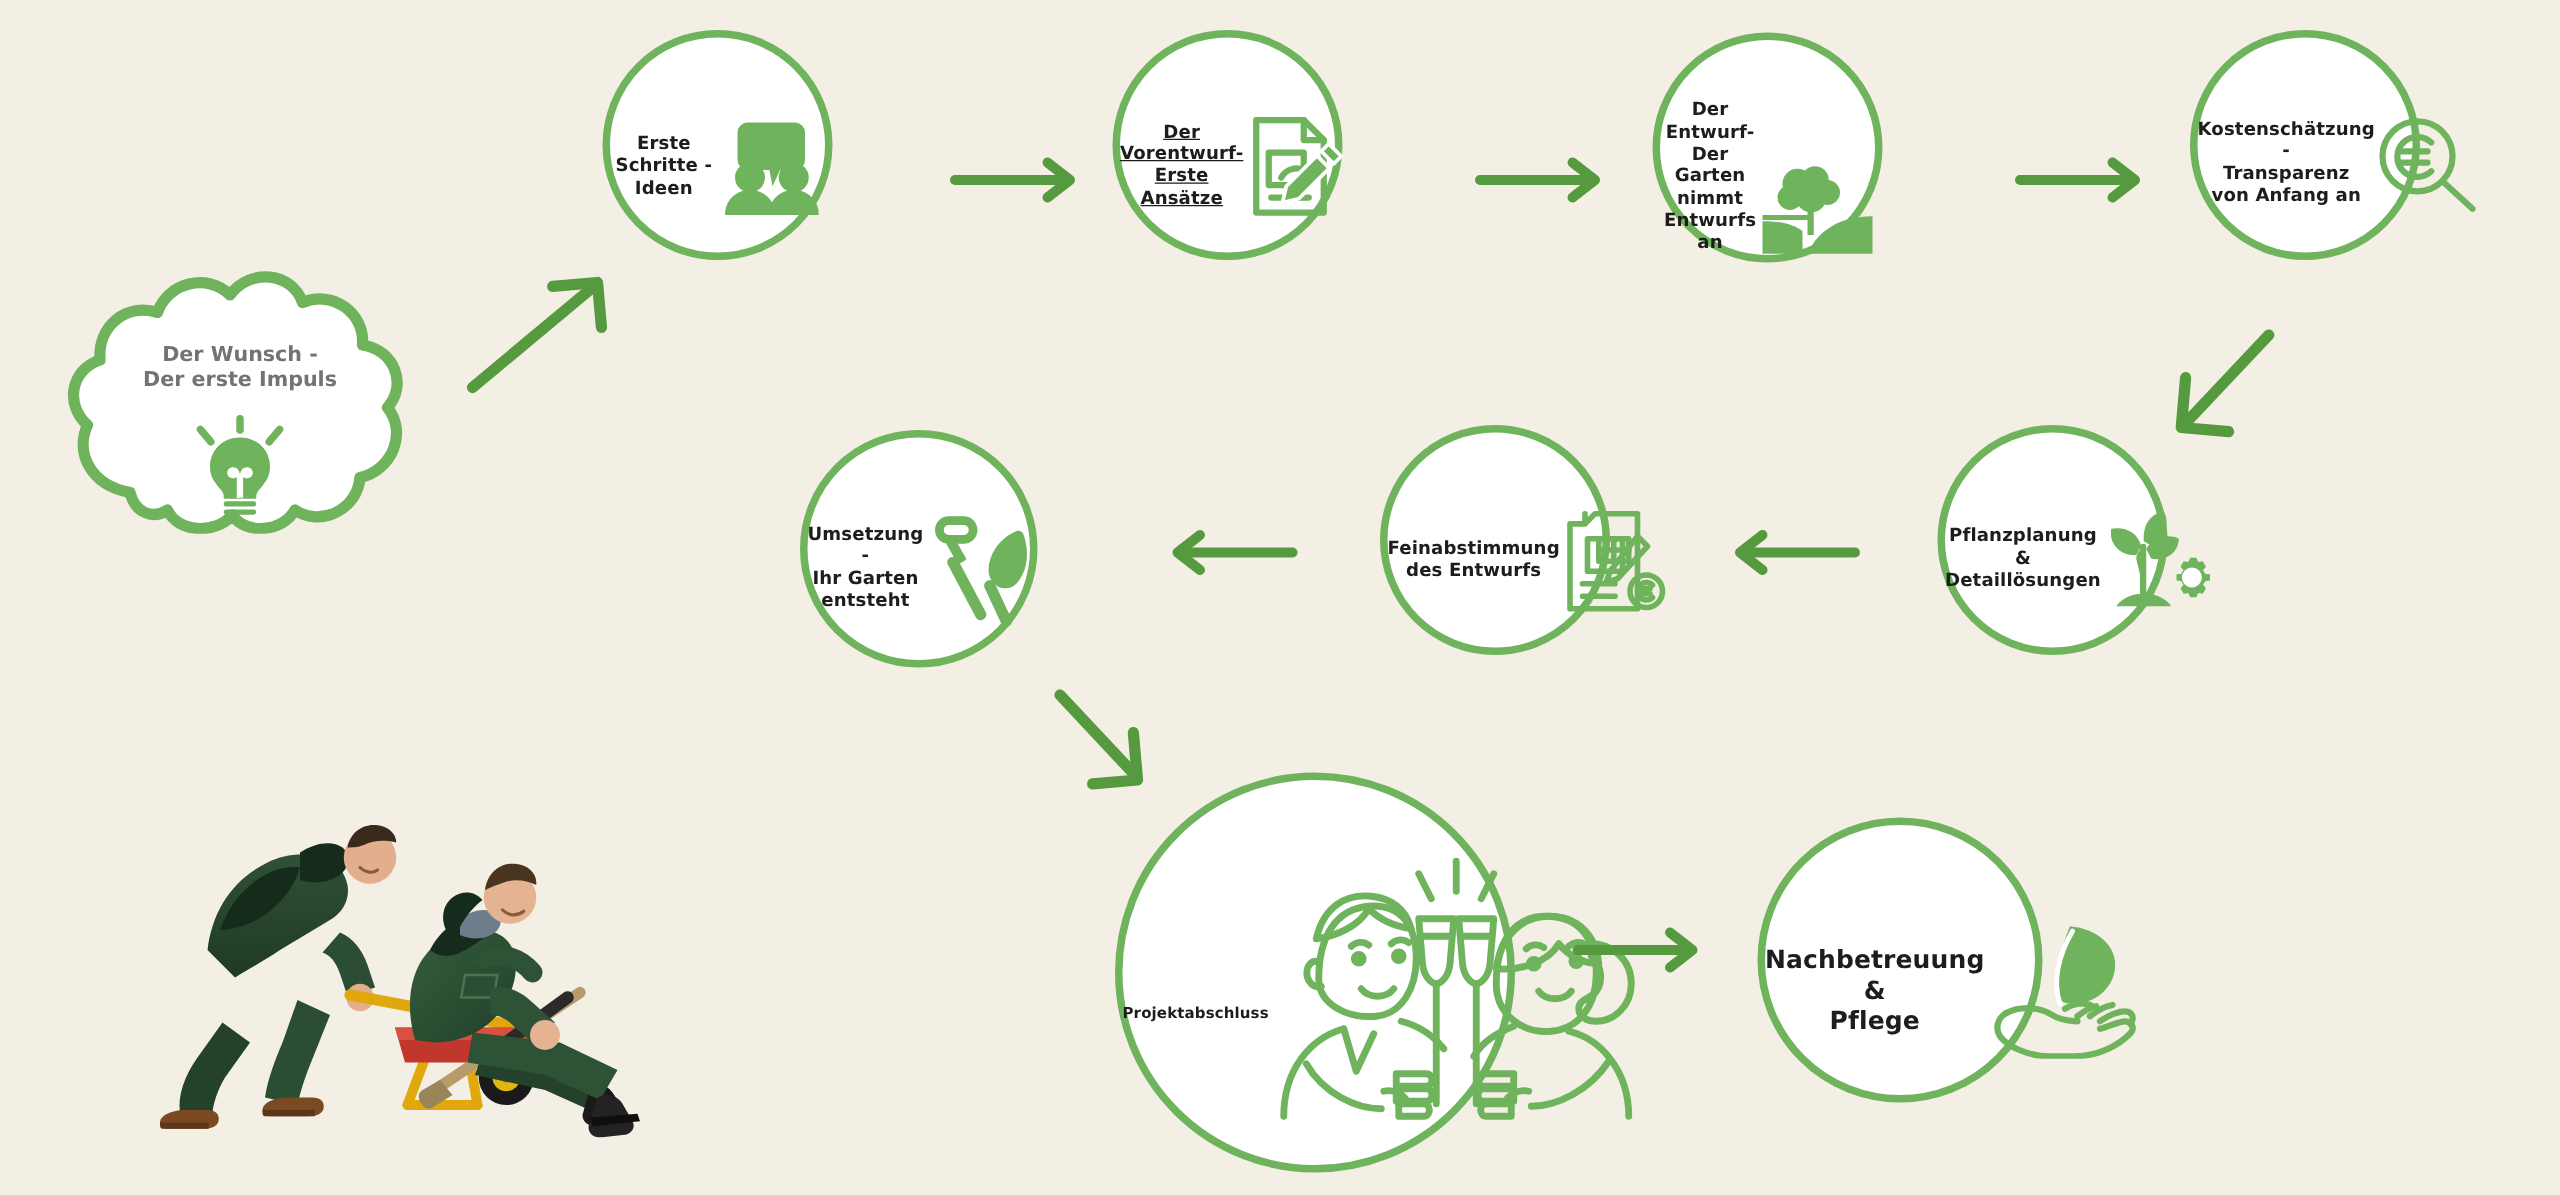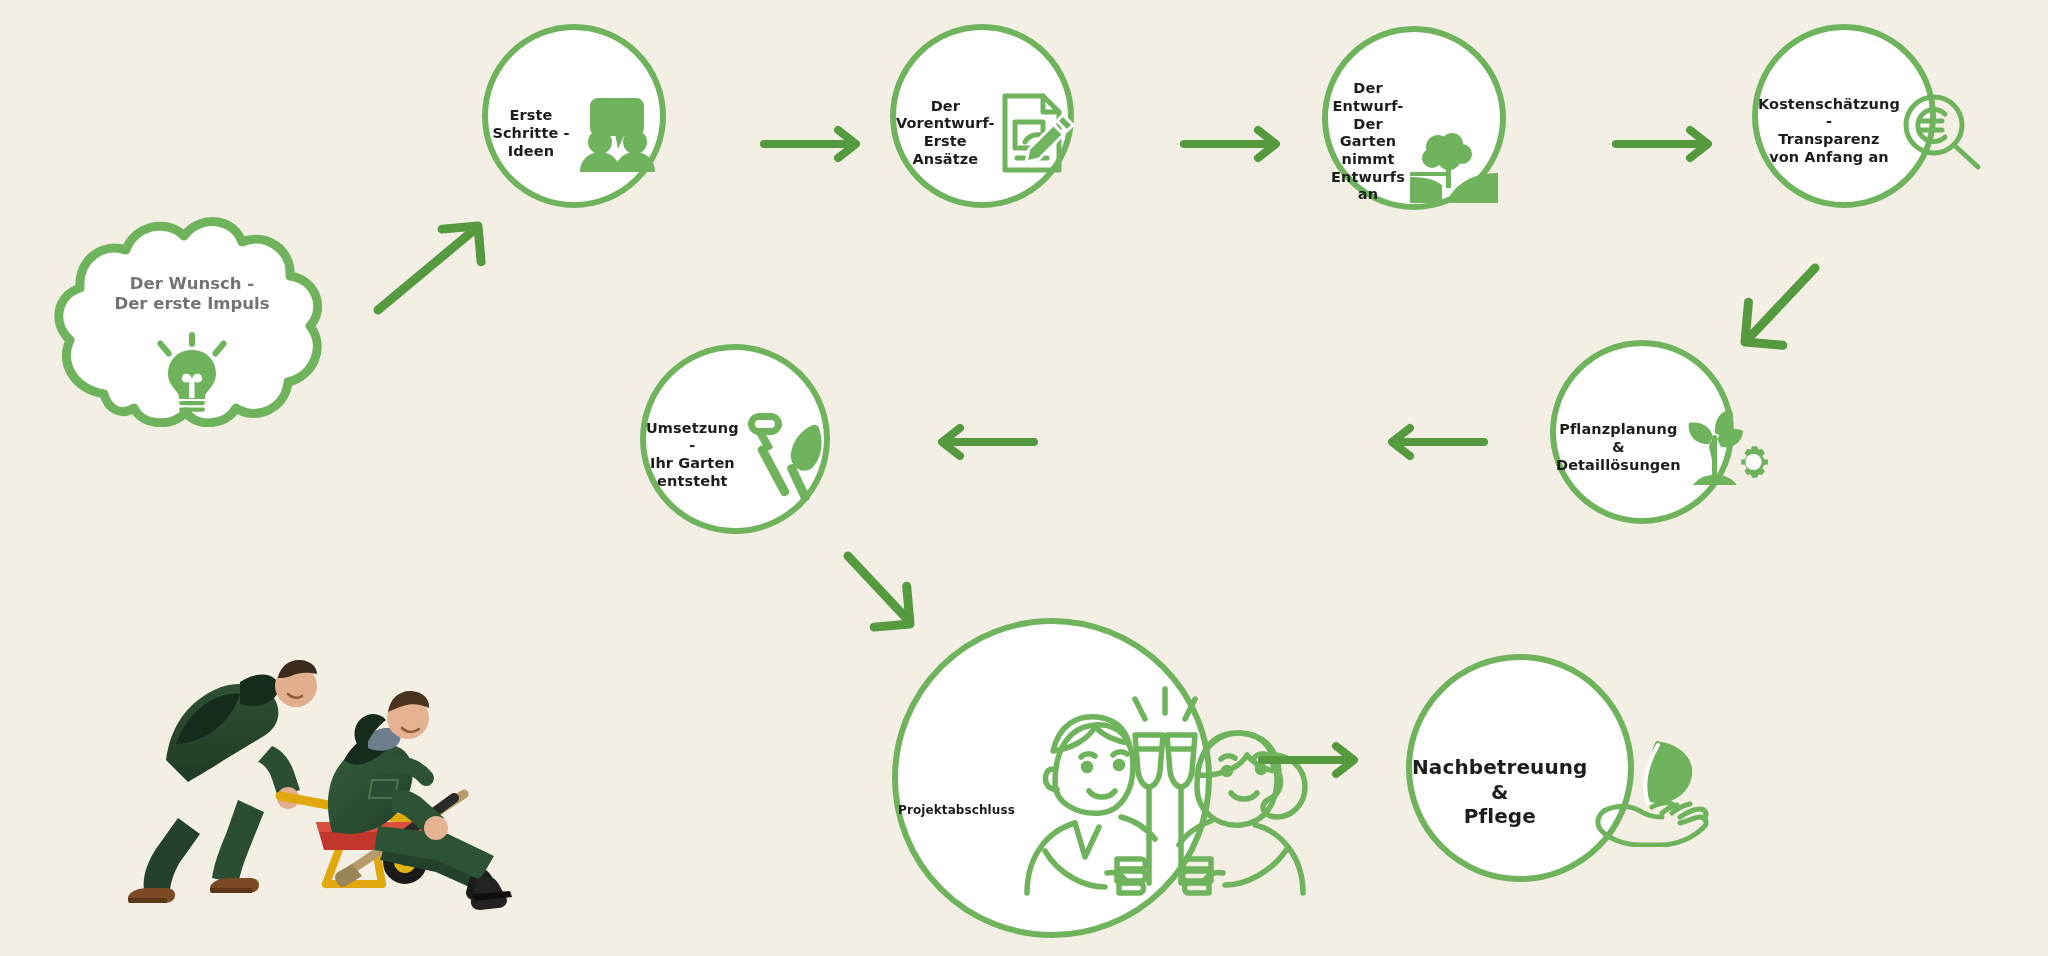--- a/index.html
+++ b/index.html
@@ -120,21 +120,21 @@
   <div class="arrow" style="left:760px;top:126px;">
     <svg width="110" height="36" viewBox="0 0 110 36">
       <g stroke="#559a3f" stroke-width="8" stroke-linecap="round" stroke-linejoin="round" fill="none">
         <line x1="4" y1="18" x2="92" y2="18"></line>
         <polyline points="78,4 96,18 78,32"></polyline>
       </g>
     </svg>
   </div>
 
   <div class="circle node" style="left:890px;top:24px;width:184px;height:184px;padding-top:34px;">
-    <div class="label" style="font-size:14.5px;">
+    <div class="label" style="font-size:14.5px;text-decoration:underline;">
       <div>Der Vorentwurf-</div>
       <div>Erste Ansätze</div>
     </div>
     <div class="icon-wrap">
       <svg width="82" height="82" viewBox="0 0 82 82">
         <g fill="none" stroke="#6fb35c" stroke-width="5" stroke-linejoin="round" stroke-linecap="round">
           <path d="M10 4h38l16 16v58H10z"></path>
           <path d="M48 4v16h16"></path>
           <rect x="20" y="30" width="28" height="26"></rect>
           <path d="M22 66h30"></path>
@@ -245,20 +245,42 @@
 
   <div class="arrow" style="left:1380px;top:424px;">
     <svg width="110" height="36" viewBox="0 0 110 36">
       <g stroke="#559a3f" stroke-width="8" stroke-linecap="round" stroke-linejoin="round" fill="none">
         <line x1="16" y1="18" x2="104" y2="18"></line>
         <polyline points="30,4 12,18 30,32"></polyline>
       </g>
     </svg>
   </div>
 
+  <div class="circle node" style="left:1104px;top:340px;width:184px;height:184px;padding-top:34px;">
+    <div class="label" style="font-size:14.5px;">
+      <div>Feinabstimmung</div>
+      <div>des Entwurfs</div>
+    </div>
+    <div class="icon-wrap">
+      <svg width="88" height="84" viewBox="0 0 88 84">
+        <g fill="none" stroke="#6fb35c" stroke-width="4.5" stroke-linejoin="round" stroke-linecap="round">
+          <path d="M8 12h12l8-8h34v76H8z"></path>
+          <path d="M20 4v8h-8"></path>
+          <rect x="22" y="24" width="28" height="26"></rect>
+          <rect x="31" y="24" width="24" height="18"></rect>
+          <path d="M43 24v18M31 33h24"></path>
+          <path d="M18 60h26M18 70h26"></path>
+          <path d="M62 22l8 8-24 26-9 3 3-9z"></path>
+          <circle cx="69" cy="66" r="13"></circle>
+          <path d="M74 61a7 7 0 1 0 0 10"></path>
+          <path d="M62 64h10M62 68h10"></path>
+        </g>
+      </svg>
+    </div>
+  </div>
 
   <div class="arrow" style="left:930px;top:424px;">
     <svg width="110" height="36" viewBox="0 0 110 36">
       <g stroke="#559a3f" stroke-width="8" stroke-linecap="round" stroke-linejoin="round" fill="none">
         <line x1="16" y1="18" x2="104" y2="18"></line>
         <polyline points="30,4 12,18 30,32"></polyline>
       </g>
     </svg>
   </div>
 

